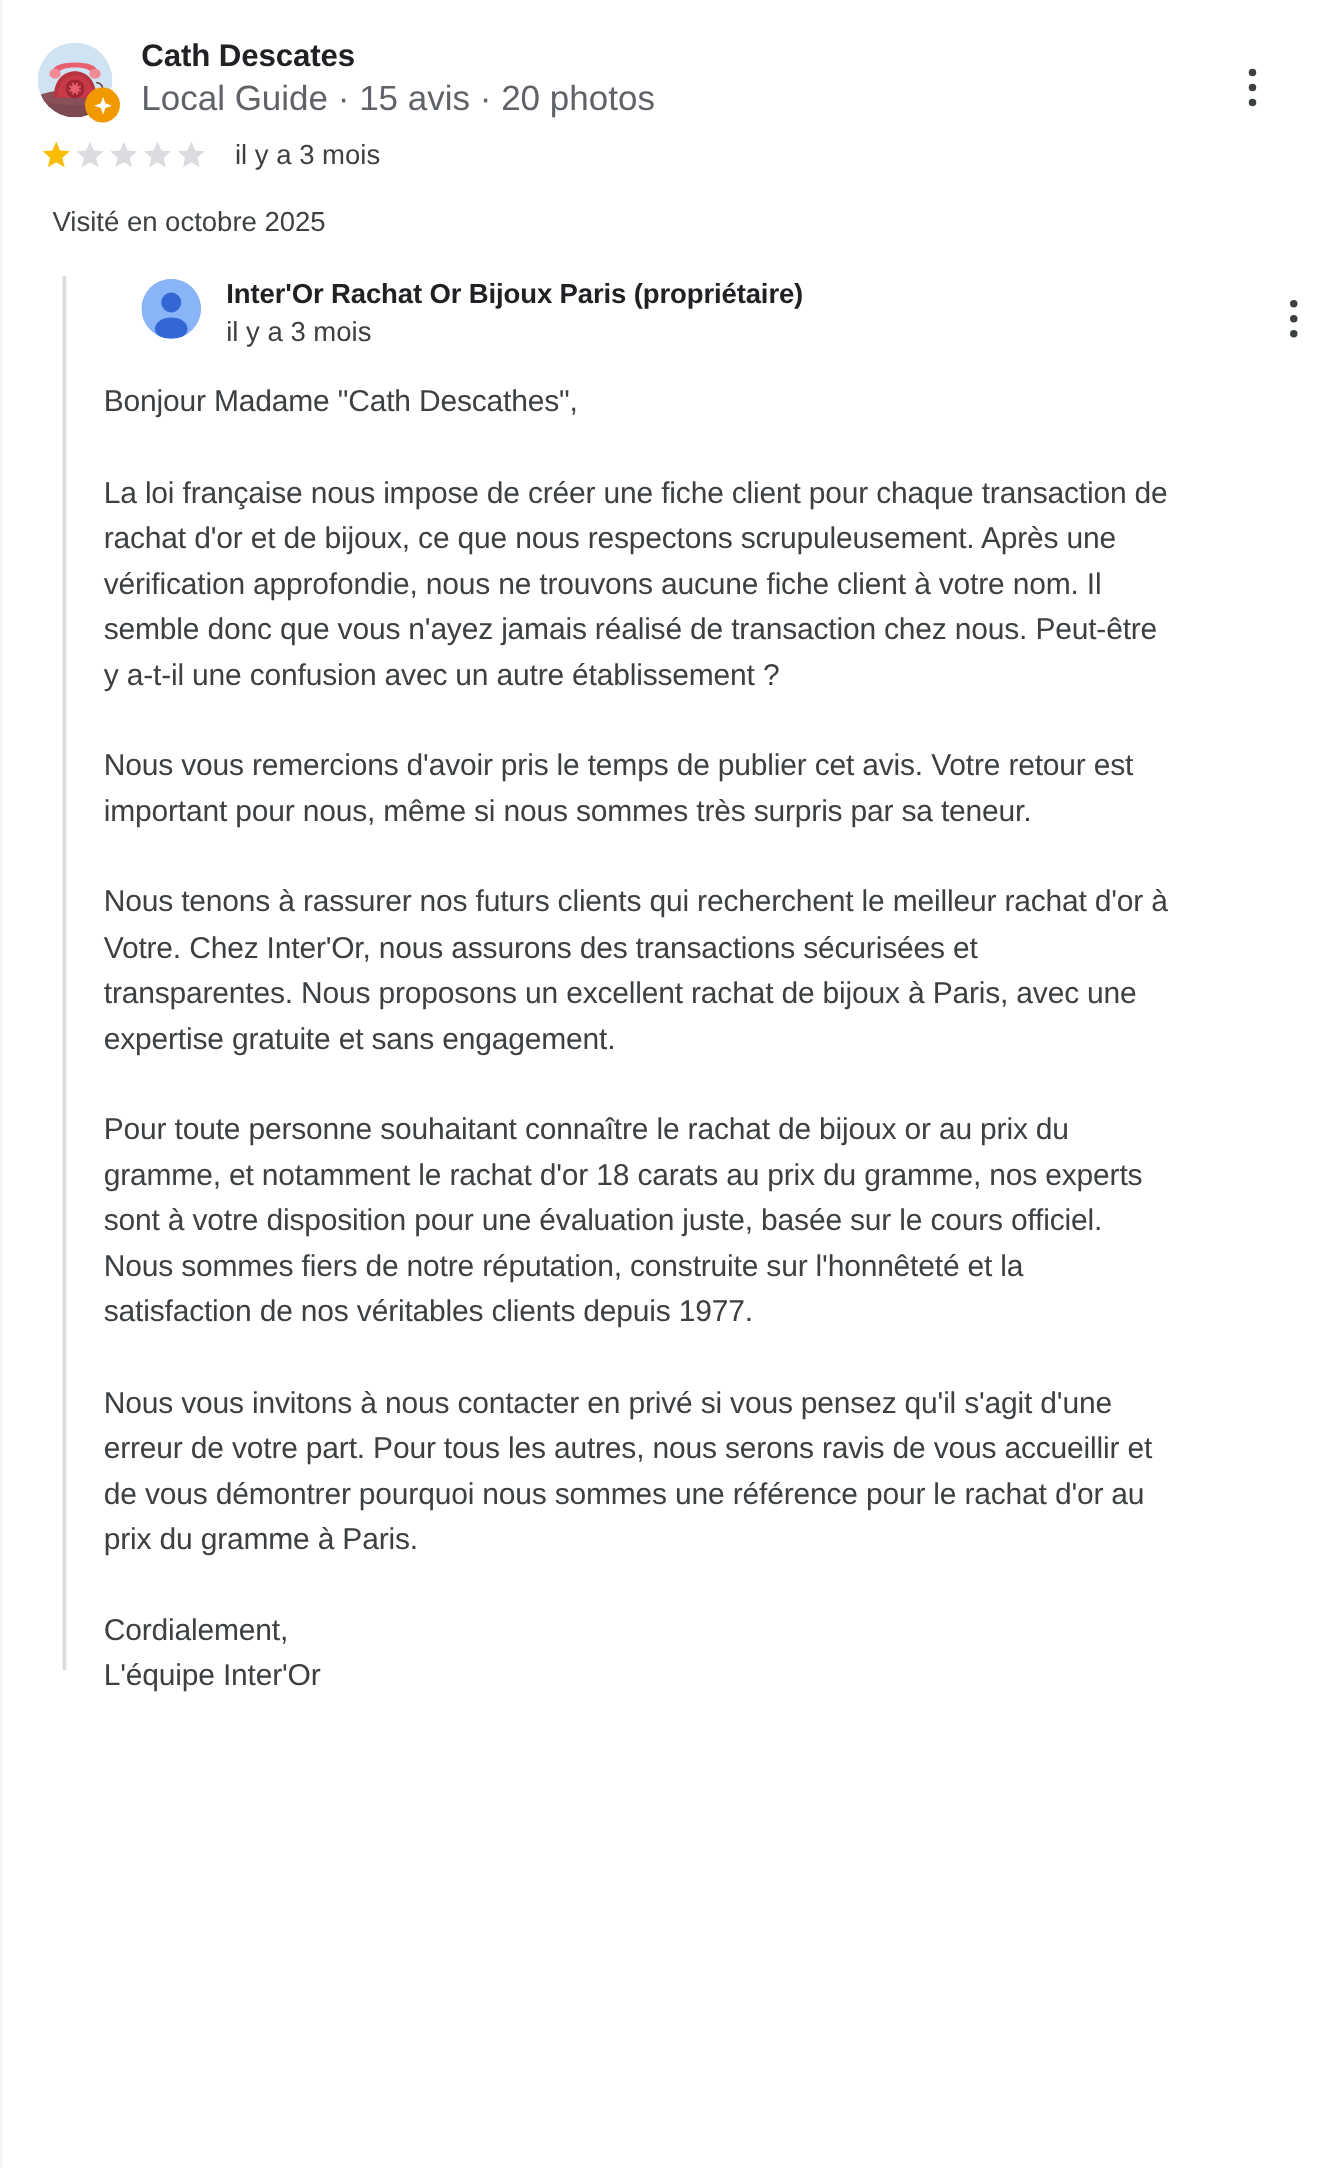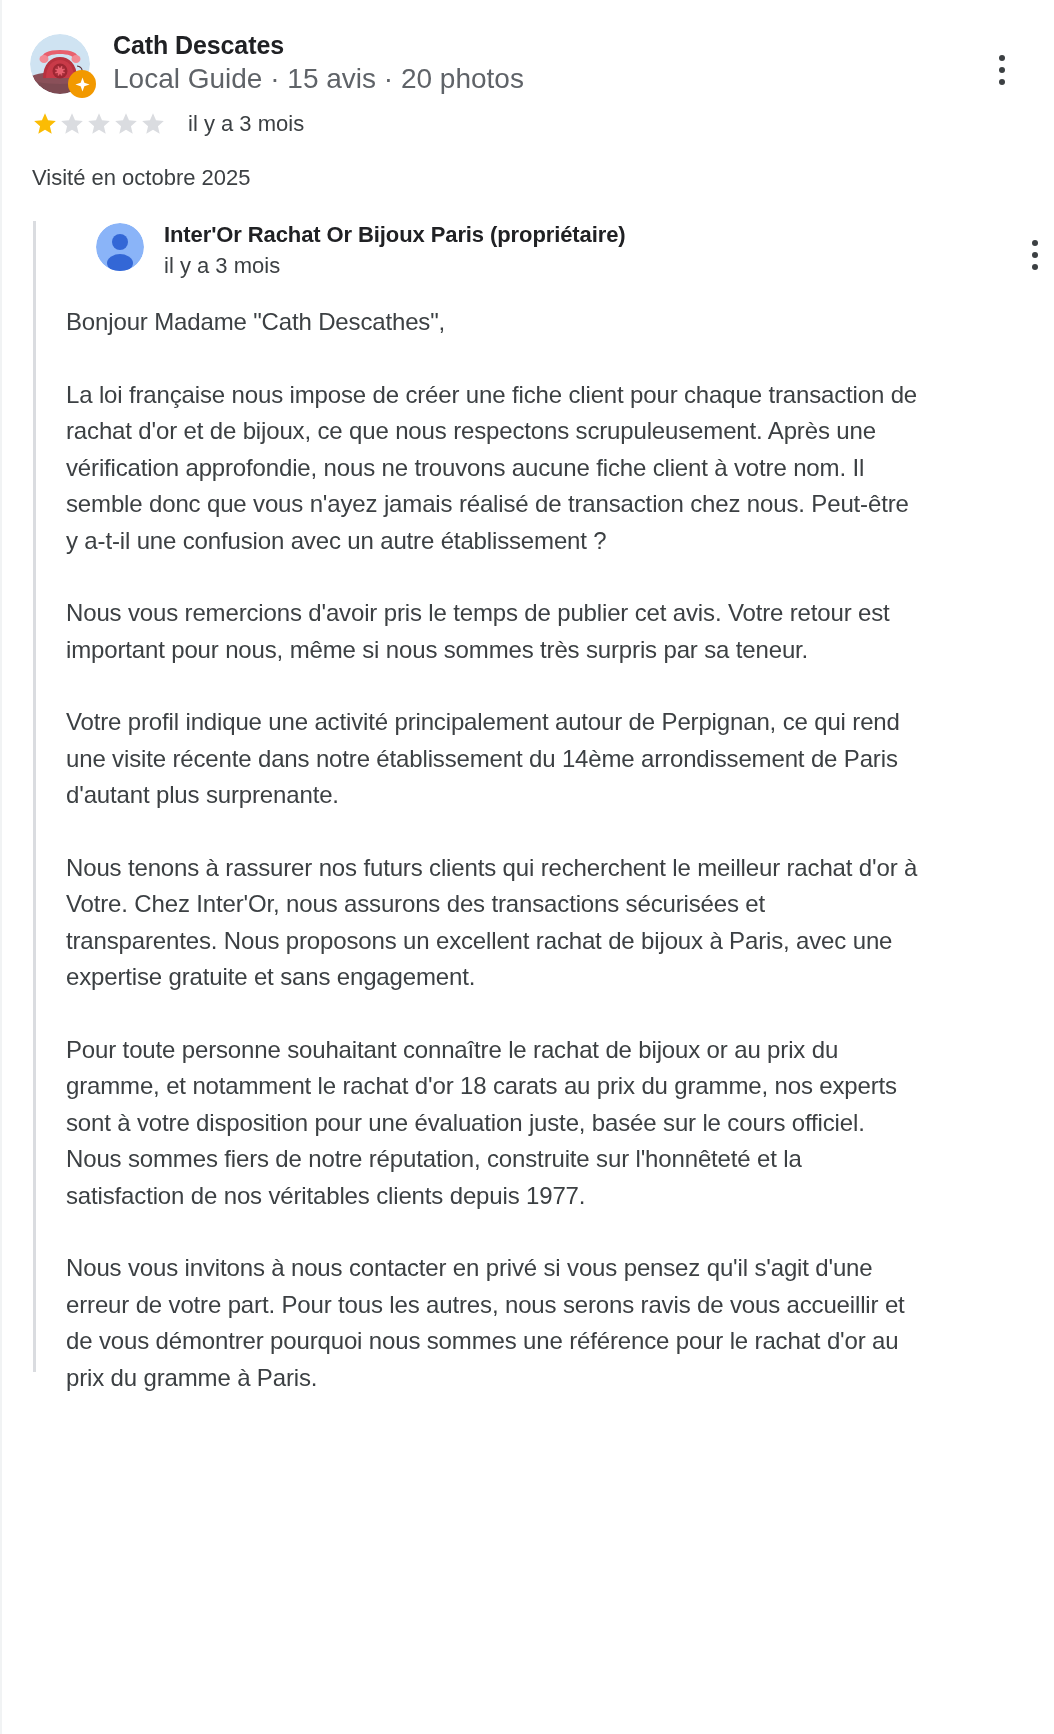--- a/index.html
+++ b/index.html
@@ -120,28 +120,28 @@
     font-size: 22px;
     color: #3c4043;
     margin-left: 22px;
     line-height: 26px;
   }
 
   .visited {
     font-size: 22px;
     color: #3c4043;
     margin-top: 28px;
-    margin-left: 2px;
+    margin-left: 12px;
   }
 
   
   .reply {
     position: relative;
     margin-top: 30px;
-    margin-left: 3px;
+    margin-left: 20px;
     padding-left: 33px;
   }
   .reply-rule {
     position: absolute;
     left: 0;
     top: 0;
     bottom: 24px;
     width: 3px;
     background: #dadce0;
   }
@@ -310,20 +310,23 @@
         <i></i>
         <i></i>
         <i></i>
       </div>
     </div>
 
     <div class="reply-body" id="reply-body">
         <p>Bonjour Madame "Cath Descathes",</p>
         <p>La loi française nous impose de créer une fiche client pour chaque transaction de rachat d'or et de bijoux, ce que nous respectons scrupuleusement. Après une vérification approfondie, nous ne trouvons aucune fiche client à votre nom. Il semble donc que vous n'ayez jamais réalisé de transaction chez nous. Peut-être y a-t-il une confusion avec un autre établissement ?</p>
         <p>Nous vous remercions d'avoir pris le temps de publier cet avis. Votre retour est important pour nous, même si nous sommes très surpris par sa teneur.</p>
-        <p>Votre profil indique une activité principalement autour de Perpignan, ce qui rend une visite récente dans notre établissement du 14ème arrondissement de Paris d'autant plus surprenante.</p>
         <p>Nous tenons à rassurer nos futurs clients qui recherchent le meilleur rachat d'or à Votre. Chez Inter'Or, nous assurons des transactions sécurisées et transparentes. Nous proposons un excellent rachat de bijoux à Paris, avec une expertise gratuite et sans engagement.</p>
         <p>Pour toute personne souhaitant connaître le rachat de bijoux or au prix du gramme, et notamment le rachat d'or 18 carats au prix du gramme, nos experts sont à votre disposition pour une évaluation juste, basée sur le cours officiel. Nous sommes fiers de notre réputation, construite sur l'honnêteté et la satisfaction de nos véritables clients depuis 1977.</p>
         <p>Nous vous invitons à nous contacter en privé si vous pensez qu'il s'agit d'une erreur de votre part. Pour tous les autres, nous serons ravis de vous accueillir et de vous démontrer pourquoi nous sommes une référence pour le rachat d'or au prix du gramme à Paris.</p>
+        <p class="sig">
+          <span>Cordialement,</span>
+          <span>L'équipe Inter'Or</span>
+        </p>
       </div>
   </div>
 
 </div>
 
 </body></html>

